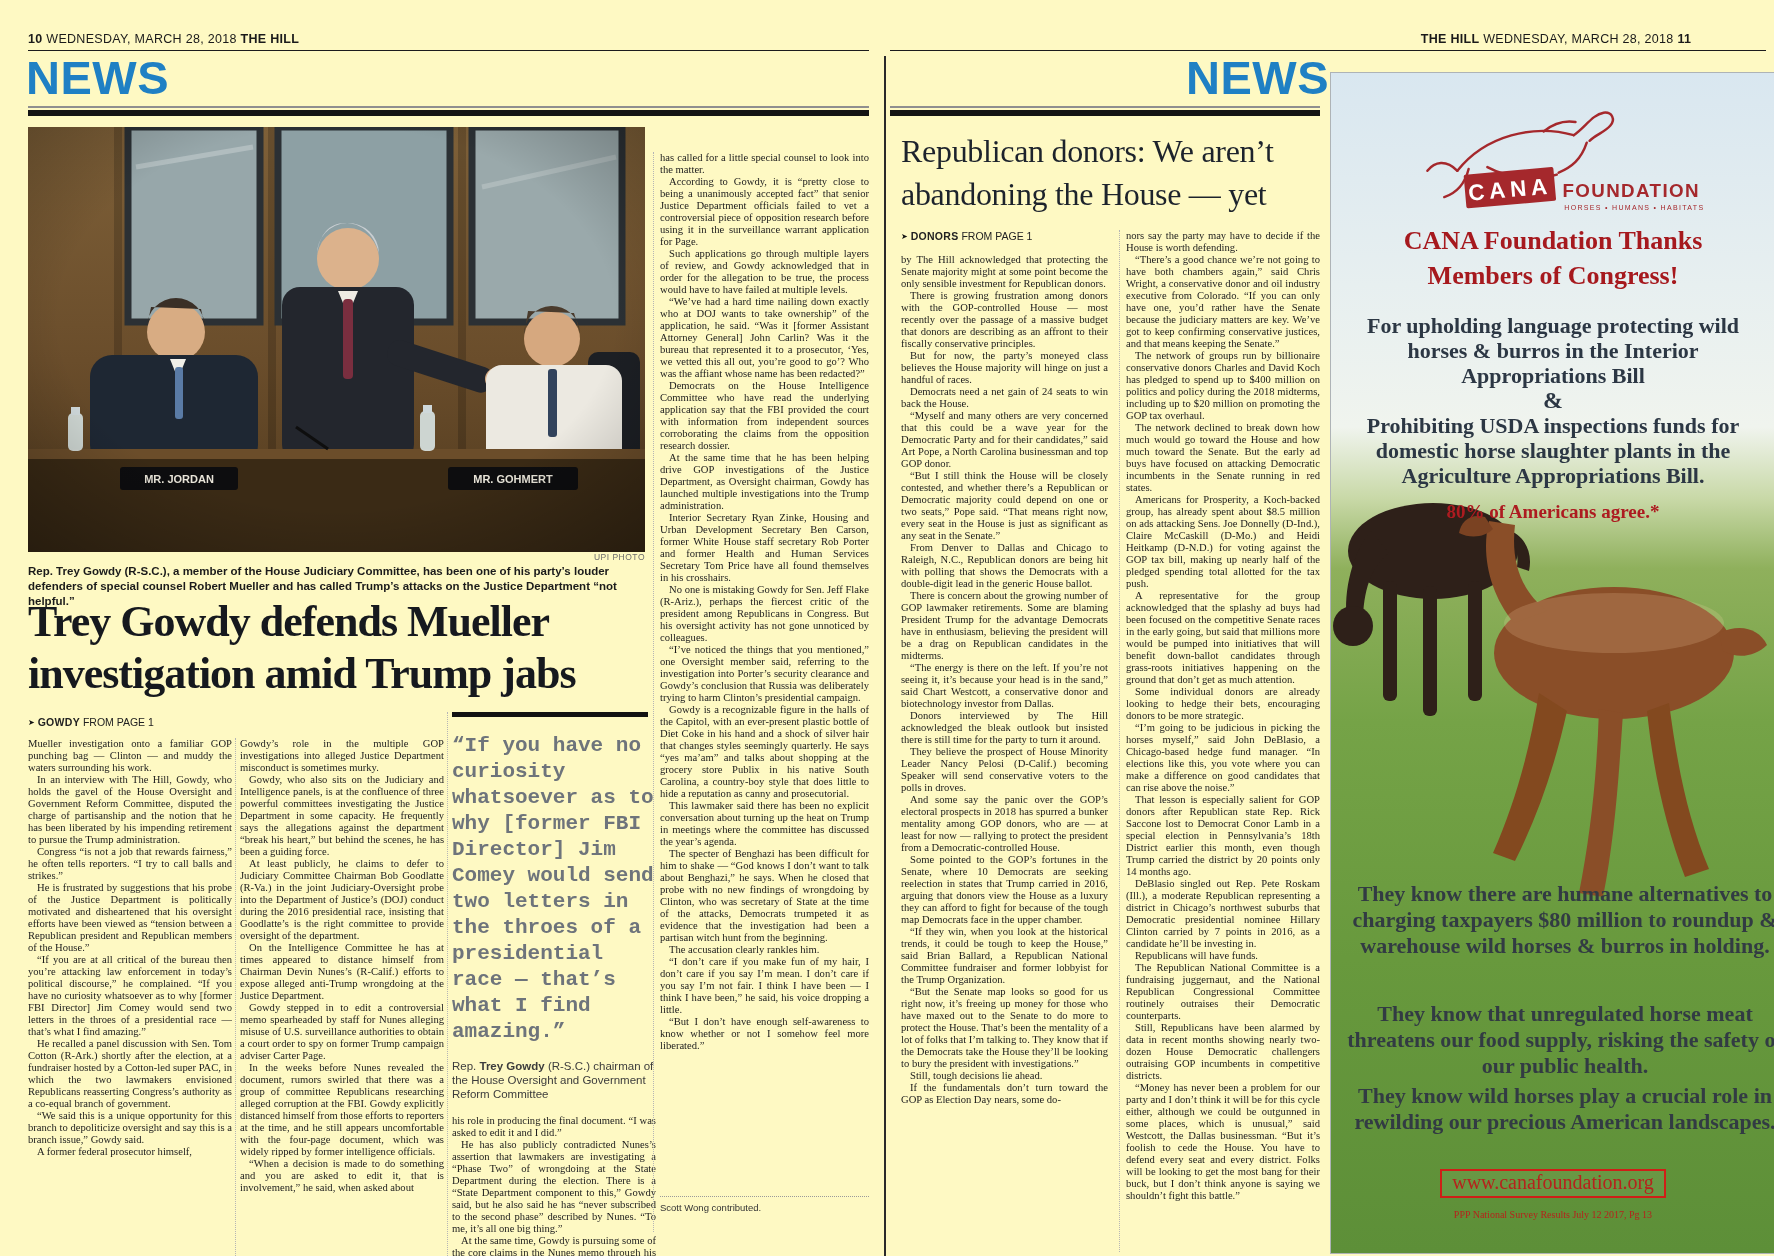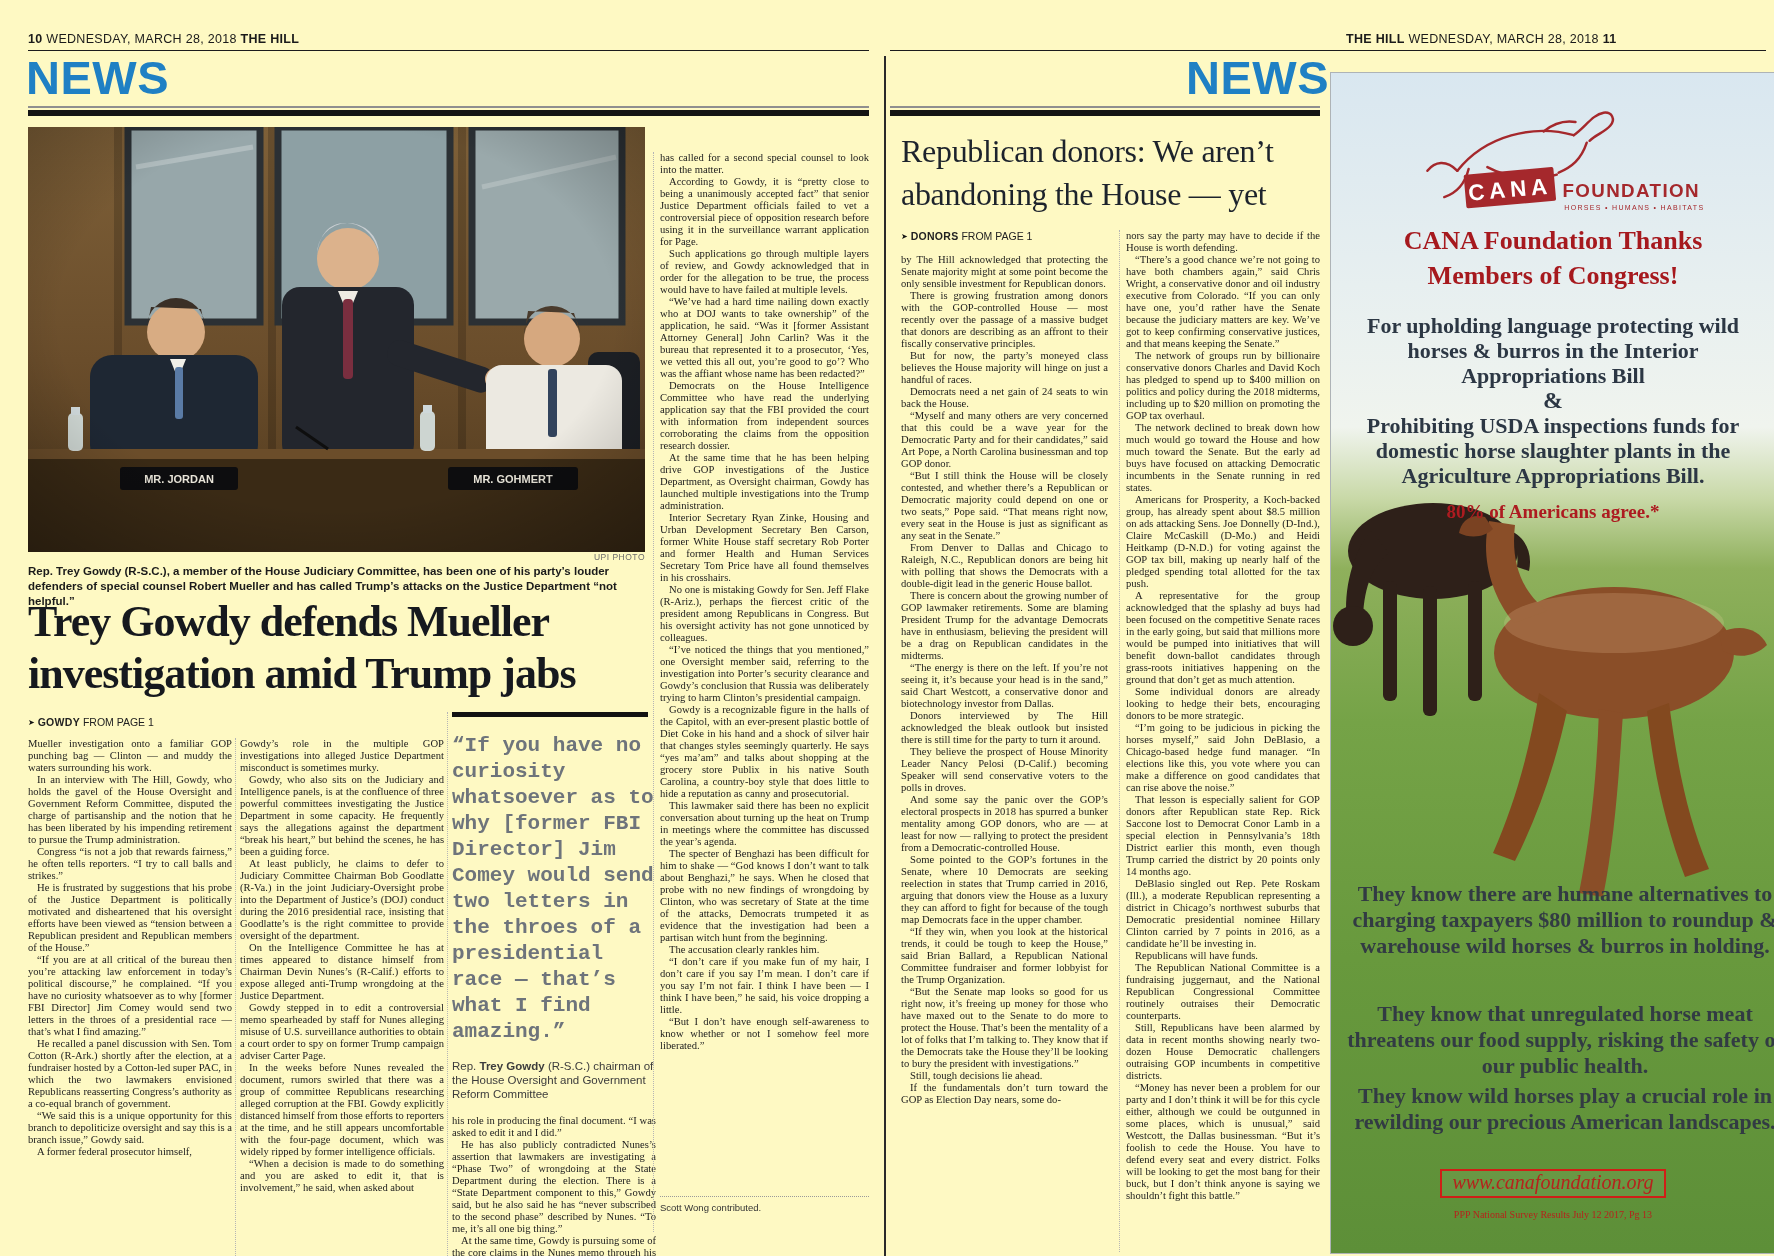--- a/index.html
+++ b/index.html
@@ -37,41 +37,41 @@
   .headline-r{position:absolute;left:901px;top:130px;width:420px;font-size:32px;line-height:43px;
               letter-spacing:-.3px;color:#1d232c;font-weight:400;}
   
   #ad{position:absolute;left:1330px;top:72px;width:444px;height:1180px;border:1px solid #aeb3b6;overflow:hidden;
       background:linear-gradient(180deg,#d9e7f0 0%,#e7eff0 18%,#f0f4ee 30%,#c9d9a8 36%,#8fb05c 42%,#75a347 55%,#68993d 75%,#5d8f38 100%);}
   .ad-center{position:absolute;left:0;width:100%;text-align:center;z-index:3;}
   .ad-thanks{font-weight:700;font-size:26px;line-height:35px;color:#a6191e;}
   .ad-msg{font-weight:700;font-size:22px;line-height:25px;color:#2c3744;padding:0 8px;}
   .ad-stat{font-weight:700;font-size:19px;color:#ad1b20;}
   .ad-know{font-weight:700;font-size:22px;line-height:26px;color:#323b43;padding:0 12px;}
-  .ad-url{display:inline-block;border:2px solid #cf1f17;color:#b5231c;font-style:italic;font-size:20px;
+  .ad-url{display:inline-block;border:2px solid #cf1f17;color:#b5231c;font-size:20px;
           padding:0 10px 2px 10px;background:rgba(255,255,255,.06);}
   .ad-src{font-size:10px;color:#b5231c;}
   .foal{position:absolute;z-index:1;}
 </style>
 </head>
 <body>
 
 <div id="paper">
 
   <div class="folio" style="left:28px;">
     <b>10</b>
     <span>WEDNESDAY, MARCH 28, 2018</span>
     <b>THE HILL</b>
   </div>
   <div class="folio-rule" style="left:28px;width:841px;"></div>
   <div class="news" style="left:26px;">NEWS</div>
   <div class="dbl-rule-a" style="left:28px;top:106px;width:841px;"></div>
   <div class="dbl-rule-b" style="left:28px;top:110px;width:841px;"></div>
 
-  <div class="folio" style="right:8px;left:auto;width:420px;text-align:left;left:1346px;">
+  <div class="folio" style="right:8px;left:auto;width:420px;text-align:center;left:1346px;">
     <b>THE HILL</b>
     <span>WEDNESDAY, MARCH 28, 2018</span>
     <b>11</b>
   </div>
   <div class="folio-rule" style="left:890px;width:876px;"></div>
   <div class="news" style="left:1186px;">NEWS</div>
   <div class="dbl-rule-a" style="left:890px;top:106px;width:430px;"></div>
   <div class="dbl-rule-b" style="left:890px;top:110px;width:430px;"></div>
 
   <div class="fold"></div>
@@ -179,21 +179,21 @@
     <div class="bodytext" style="position:static;width:204px;margin-top:14px;">
         <p>his role in producing the final document. “I was asked to edit it and I did.”</p>
         <p>He has also publicly contradicted Nunes’s assertion that lawmakers are investigating a “Phase Two” of wrongdoing at the State Department during the election. There is a “State Department component to this,” Gowdy said, but he also said he has “never subscribed to the second phase” described by Nunes. “To me, it’s all one big thing.”</p>
         <p>At the same time, Gowdy is pursuing some of the core claims in the Nunes memo through his work with Goodlatte and</p>
       </div>
   </div>
 
   <div class="dotrule-v" style="left:653px;top:152px;height:1080px;"></div>
   <div style="position:absolute;left:660px;top:152px;width:209px;">
     <div class="bodytext" style="position:static;width:209px;height:1044px;">
-        <p>has called for a second special counsel to look into the matter.</p>
+        <p>has called for a little special counsel to look into the matter.</p>
         <p>According to Gowdy, it is “pretty close to being a unanimously accepted fact” that senior Justice Department officials failed to vet a controversial piece of opposition research before using it in the surveillance warrant application for Page.</p>
         <p>Such applications go through multiple layers of review, and Gowdy acknowledged that in order for the allegation to be true, the process would have to have failed at multiple levels.</p>
         <p>“We’ve had a hard time nailing down exactly who at DOJ wants to take ownership” of the application, he said. “Was it [former Assistant Attorney General] John Carlin? Was it the bureau that represented it to a prosecutor, ‘Yes, we vetted this all out, you’re good to go’? Who was the affiant whose name has been redacted?”</p>
         <p>Democrats on the House Intelligence Committee who have read the underlying application say that the FBI provided the court with information from independent sources corroborating the claims from the opposition research dossier.</p>
         <p>At the same time that he has been helping drive GOP investigations of the Justice Department, as Oversight chairman, Gowdy has launched multiple investigations into the Trump administration.</p>
         <p>Interior Secretary Ryan Zinke, Housing and Urban Development Secretary Ben Carson, former White House staff secretary Rob Porter and former Health and Human Services Secretary Tom Price have all found themselves in his crosshairs.</p>
         <p>No one is mistaking Gowdy for Sen. Jeff Flake (R-Ariz.), perhaps the fiercest critic of the president among Republicans in Congress. But his oversight activity has not gone unnoticed by colleagues.</p>
         <p>“I’ve noticed the things that you mentioned,” one Oversight member said, referring to the investigation into Porter’s security clearance and Gowdy’s conclusion that Russia was deliberately trying to harm Clinton’s presidential campaign.</p>
         <p>Gowdy is a recognizable figure in the halls of the Capitol, with an ever-present plastic bottle of Diet Coke in his hand and a shock of silver hair that changes styles seemingly quarterly. He says “yes ma’am” and talks about shopping at the grocery store Publix in his native South Carolina, a country-boy style that does little to hide a reputation as canny and prosecutorial.</p>
         <p>This lawmaker said there has been no explicit conversation about turning up the heat on Trump in meetings where the committee has discussed the year’s agenda.</p>

